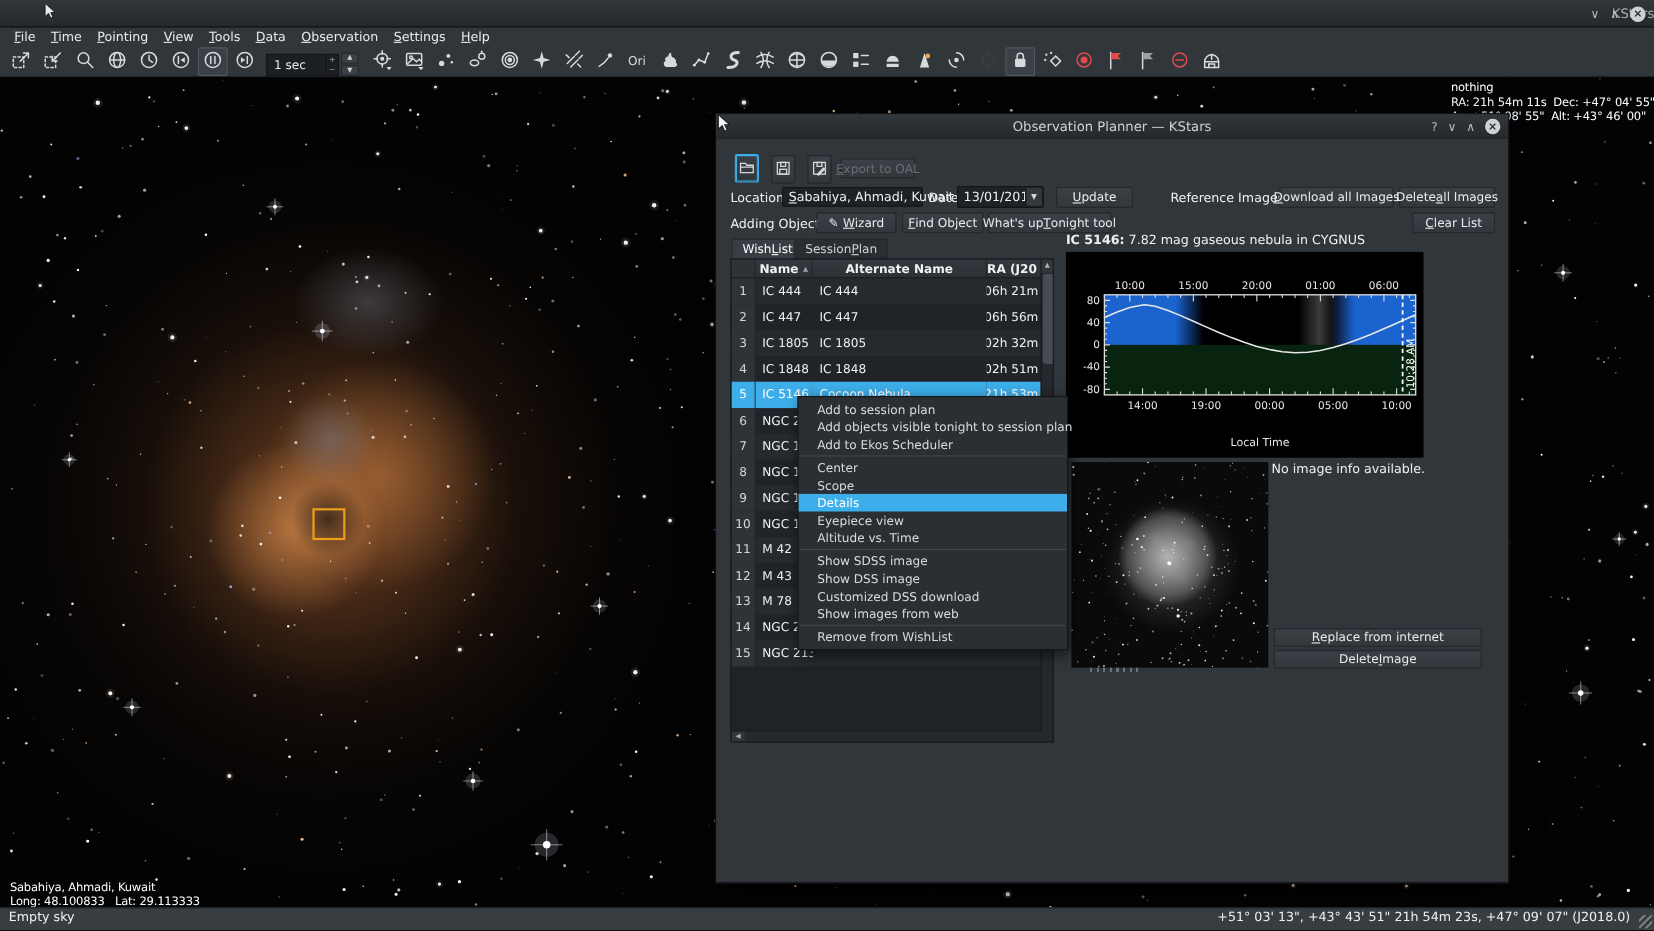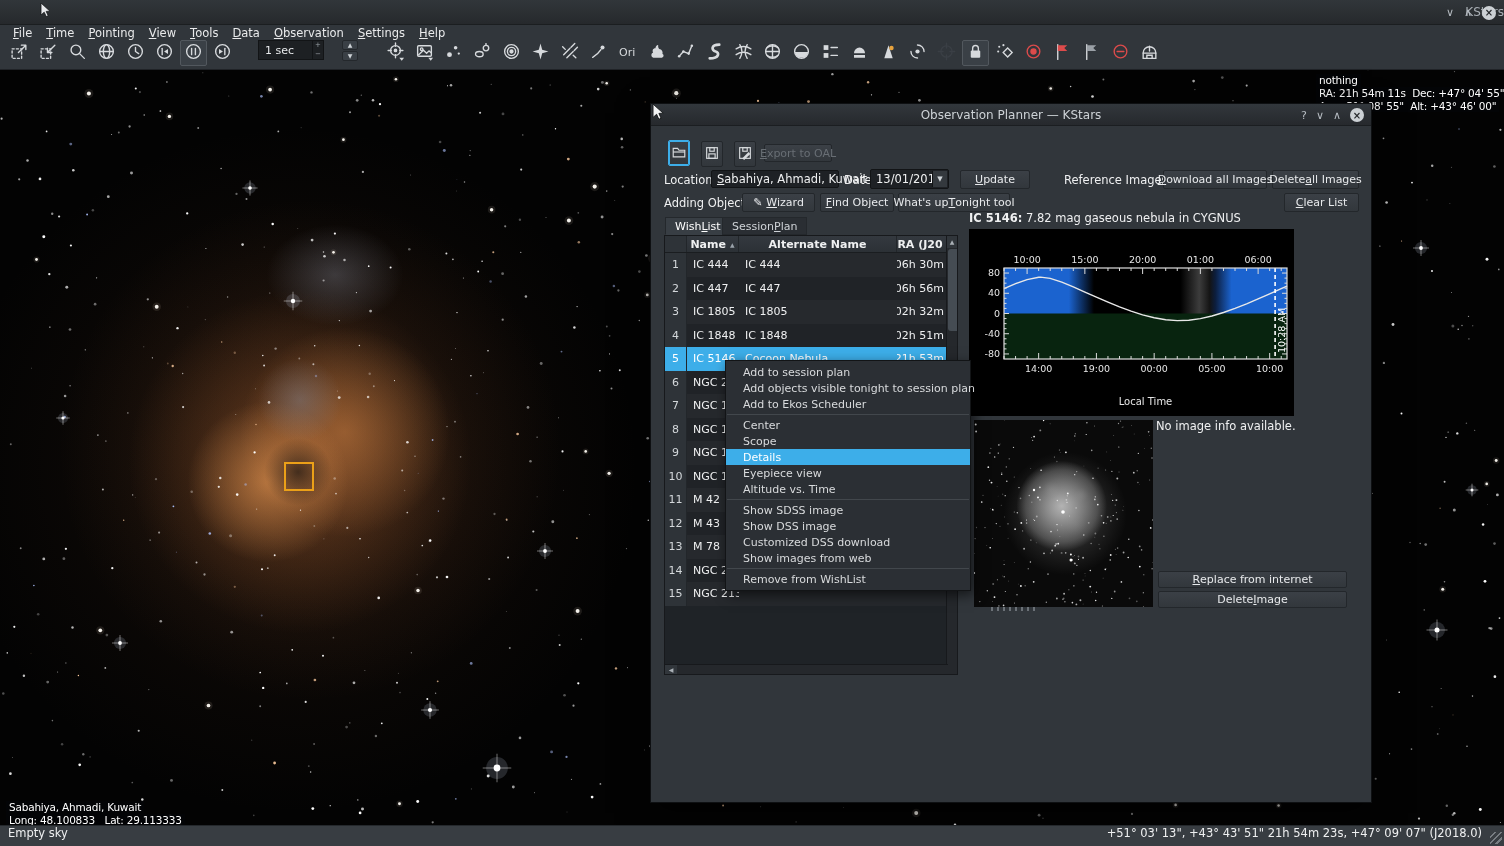--- a/index.html
+++ b/index.html
@@ -17,21 +17,21 @@
   .win-glyph { color:#b6bcc2; font-size:11px; line-height:1; cursor:default; }
   .close-circle { width:14px; height:14px; border-radius:50%; background:#ccd1d5; color:#26292c;
     font-size:10px; font-weight:bold; display:flex; align-items:center; justify-content:center; }
   .app-arrow { position:absolute; left:40px; top:3px; }
 
   .menubar { position:absolute; left:0; top:25px; width:1504px; height:15px; background:#31363b;
     display:flex; align-items:center; padding-left:6px; font-size:11.5px; }
   .menu-item { padding:1px 7px; color:#e9eaeb; }
 
   .toolbar { position:absolute; left:0; top:40px; width:1504px; height:30px; background:#31363b;
-    border-bottom:1px solid #202327; display:flex; align-items:flex-start; padding-left:6px; gap:16px; }
+    border-bottom:1px solid #202327; display:flex; align-items:flex-end; padding-left:6px; gap:0; }
   .tb { width:27px; height:26px; display:flex; align-items:center; justify-content:center;
     border:1px solid transparent; border-radius:2px; background:transparent; }
   .tb.checked { background:#3a4046; border-color:#52585e; }
   .spinbox { width:66px; height:20px; background:#1d2023; border:1px solid #121416; display:flex;
     align-items:center; font-size:11px; color:#e8eaec; margin:0 2px 0 6px; position:relative; }
   .spinbox .val { padding-left:6px; flex:1; }
   .spinbox .pm { width:11px; height:100%; display:flex; flex-direction:column; border-left:1px solid #121416; }
   .spinbox .pm span { flex:1; font-size:7px; line-height:9px; text-align:center; color:#9aa0a6; }
   .stepper { display:flex; flex-direction:column; gap:1px; margin-right:8px; }
   .stepper span { width:16px; height:10px; background:#3a4046; border:1px solid #24282c; border-radius:2px;
@@ -1389,21 +1389,21 @@
           <span class="sort-arrow">▲</span>
       </div>
       <div class="c-alt" style="width:158px;">Alternate Name</div>
       <div class="c-ra" style="width:51px;">RA (J20</div>
     </div>
     <div id="tbody">
         <div class="tr even">
           <div class="c c-num">1</div>
           <div class="c c-name">IC 444</div>
           <div class="c c-alt">IC 444</div>
-          <div class="c c-ra">06h 30m</div>
+          <div class="c c-ra">06h 21m</div>
         </div>
         <div class="tr odd">
           <div class="c c-num">2</div>
           <div class="c c-name">IC 447</div>
           <div class="c c-alt">IC 447</div>
           <div class="c c-ra">06h 56m</div>
         </div>
         <div class="tr even">
           <div class="c c-num">3</div>
           <div class="c c-name">IC 1805</div>

